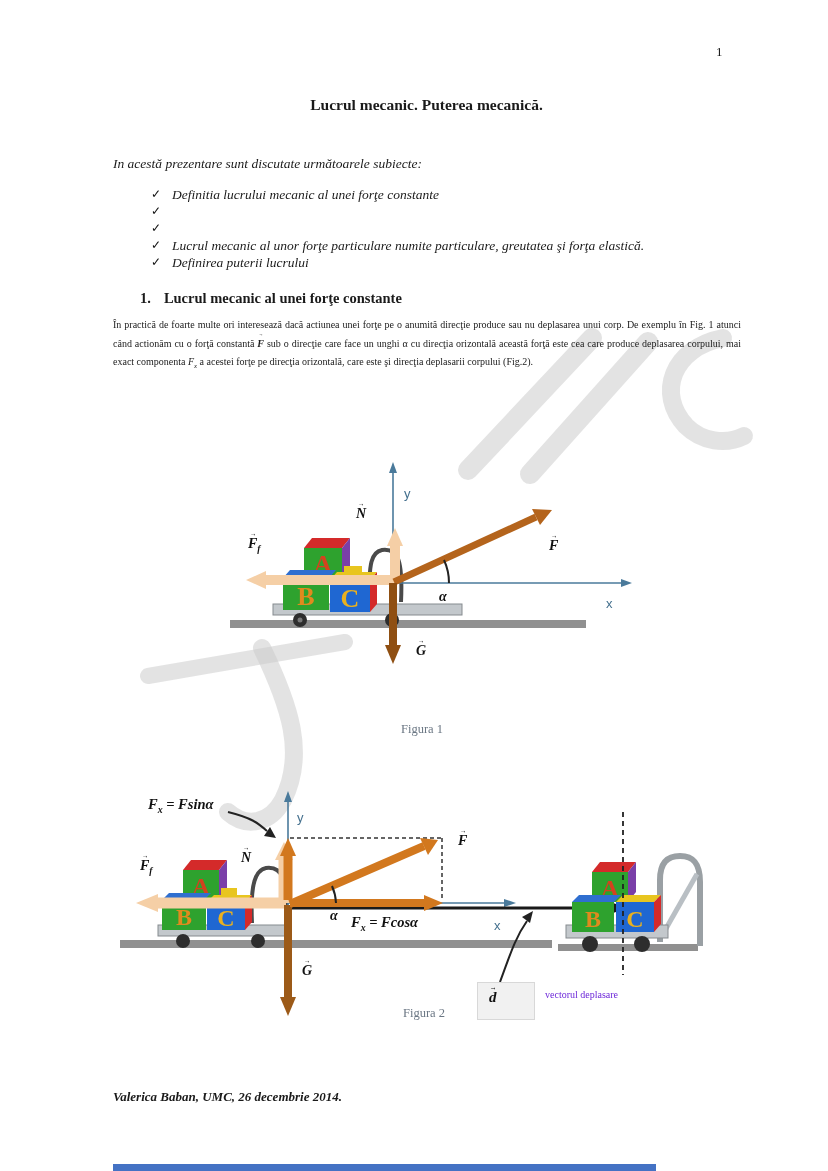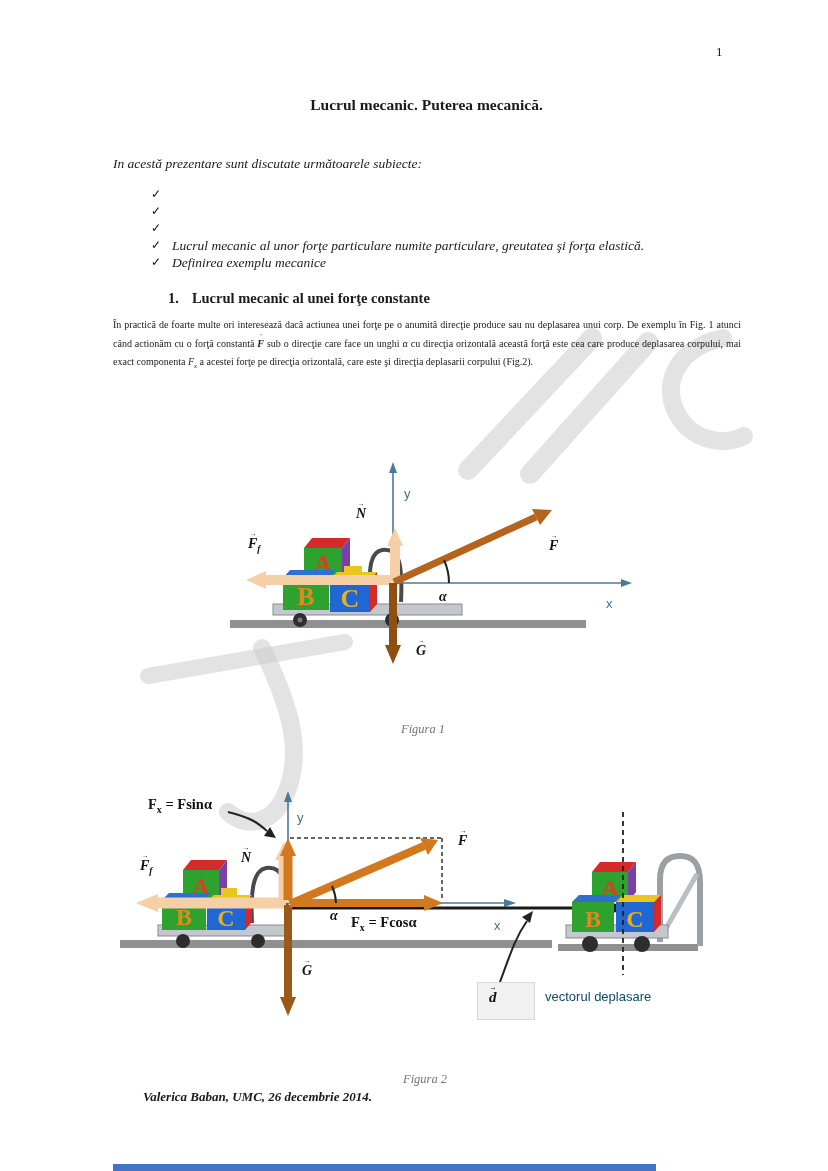--- a/index.html
+++ b/index.html
@@ -8,36 +8,36 @@
   .art{position:absolute;left:0;top:0;z-index:0;pointer-events:none;}
   .layer{position:absolute;left:0;top:0;width:828px;height:1171px;z-index:1;}
   .abs{position:absolute;white-space:nowrap;}
 
   .pagenum{left:716px;top:44px;font-size:13px;}
   .doc-title{left:113px;top:96px;width:627px;text-align:center;font-weight:bold;font-size:15.5px;}
   .intro{left:113px;top:156px;font-style:italic;font-size:13.5px;}
   .bullets{left:151px;top:186px;font-style:italic;font-size:13.5px;line-height:17px;}
   .bullet-row{display:flex;}
   .check{font-style:normal;width:21px;font-size:12px;color:#111;}
-  .heading{left:140px;top:290px;font-weight:bold;font-size:14.5px;margin-left:28px;}
+  .heading{left:140px;top:290px;font-weight:bold;font-size:14.5px;}
   .heading .num{margin-right:13px;}
   .para{left:113px;top:316px;width:628px;white-space:normal;font-size:10px;
         line-height:18.7px;text-align:justify;}
 
   .vec{position:relative;display:inline-block;font-style:italic;font-weight:bold;}
   .vec .arr{position:absolute;top:-0.70em;left:50%;transform:translateX(-50%) scaleX(.75);
             font-size:0.6em;line-height:1;}
   .sub{vertical-align:sub;font-size:0.68em;}
 
   .dlabel{font-weight:bold;font-style:italic;font-size:14px;color:#111;}
   .axlabel{font-family:"Liberation Sans",sans-serif;font-size:13px;color:#44708e;}
-  .formula{font-weight:bold;font-size:14.5px;color:#111;}
-  .caption{font-style:italic;font-size:12.5px;color:#6a7683;}
-  .footer{left:113px;top:1089px;font-style:italic;font-weight:bold;font-size:13px;margin-left:30px;}
-  .displabel{font-family:Liberation Sans, sans-serif;font-size:13px;color:#0c4a6e;font-weight:500;}
+  .formula{font-weight:bold;font-style:italic;font-size:14.5px;color:#111;}
+  .caption{font-size:12.5px;color:#6a7683;}
+  .footer{left:113px;top:1089px;font-style:italic;font-weight:bold;font-size:13px;}
+  .displabel{font-family:Liberation Serif, serif;font-size:10px;color:#6d28d9;font-weight:500;}
   .dbox{position:absolute;left:477px;top:982px;width:56px;height:36px;background:#f1f1f1;
         border:1px solid #d8d8d8;}
   .bottom-bar{position:absolute;left:113px;top:1164px;width:543px;height:7px;background:#4472c4;}
 </style>
 </head>
 <body>
 
 <div class="page">
 
   <svg class="art" width="828" height="1171" viewBox="0 0 828 1171">
@@ -199,34 +199,35 @@
 
     <span class="abs pagenum">1</span>
 
     <div class="abs doc-title">Lucrul mecanic. Puterea mecanică.</div>
 
     <div class="abs intro">In acestă prezentare sunt discutate următoarele subiecte:</div>
 
     <div class="abs bullets">
       <div class="bullet-row">
         <span class="check">✓</span>
+        <span>Definitia lucrului mecanic al unei forţe constante</span>
       </div>
       <div class="bullet-row">
         <span class="check">✓</span>
       </div>
       <div class="bullet-row">
         <span class="check">✓</span>
       </div>
       <div class="bullet-row">
         <span class="check">✓</span>
         <span>Lucrul mecanic al unor forţe particulare numite particulare, greutatea şi forţa elastică.</span>
       </div>
       <div class="bullet-row">
         <span class="check">✓</span>
-        <span>Definirea exemplu mecanice</span>
+        <span>Definirea puterii lucrului</span>
       </div>
     </div>
 
     <div class="abs heading">
       <span class="num">1.</span><span>Lucrul mecanic al unei forţe constante</span>
     </div>
 
     <div class="abs para">
       <span>În practică de foarte multe ori interesează dacă actiunea unei forţe pe o anumită direcţie produce sau nu deplasarea unui corp. De exemplu în Fig. 1 atunci când actionăm cu o forţă constantă </span><span class="vec"><span class="arr">→</span><span>F</span></span><span> sub o direcţie care face un unghi α  cu direcţia orizontală această forţă este cea care produce deplasarea corpului, mai exact componenta  </span><span style="font-style:italic;">F</span><span class="sub" style="font-style:italic;">x</span><span> a acestei  forţe pe direcţia orizontală, care este şi direcţia deplasarii corpului (Fig.2).</span>
     </div>
@@ -247,19 +248,19 @@
     <span class="abs dlabel" style="left:241px;top:850px;"><span class="vec"><span class="arr">→</span><span>N</span></span></span>
     <span class="abs dlabel" style="left:140px;top:858px;"><span class="vec"><span class="arr">→</span><span>F</span></span><span class="sub">f</span></span>
     <span class="abs dlabel" style="left:302px;top:963px;"><span class="vec"><span class="arr">→</span><span>G</span></span></span>
     <span class="abs dlabel" style="left:330px;top:908px;">α</span>
     <span class="abs formula" style="left:351px;top:914px;"><span>F</span><span class="sub">x</span><span> = Fcosα</span></span>
 
     <div class="dbox"></div>
     <span class="abs dlabel" style="left:489px;top:989px;font-size:15px;"><span class="vec"><span class="arr">→</span><span>d</span></span></span>
     <span class="abs displabel" style="left:545px;top:989px;">vectorul deplasare</span>
 
-    <span class="abs caption" style="left:403px;top:1072px;">Figura 2</span>
+    <span class="abs caption" style="left:403px;top:1006px;">Figura 2</span>
 
     <div class="abs footer">Valerica Baban, UMC, 26 decembrie 2014.</div>
 
     <div class="bottom-bar"></div>
   </div>
 </div>
 
 </body></html>

